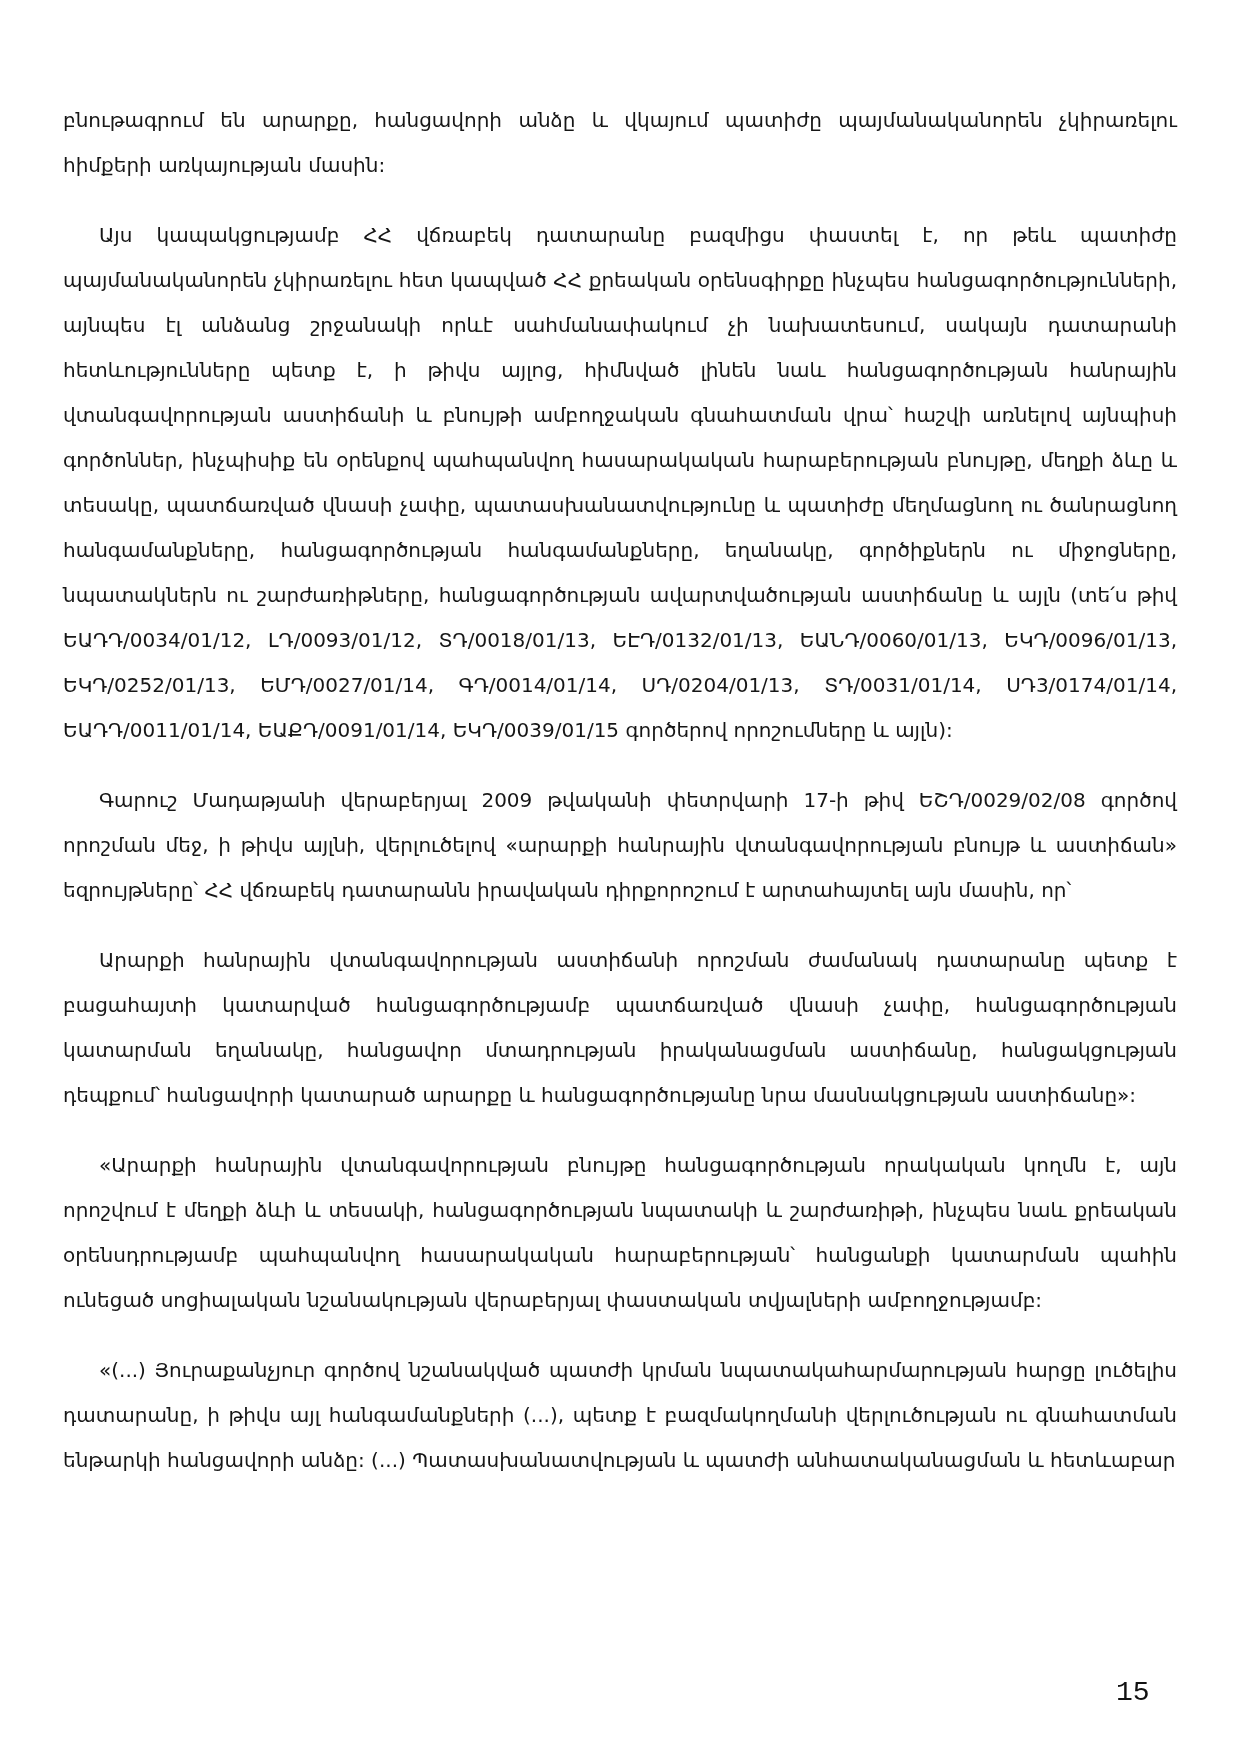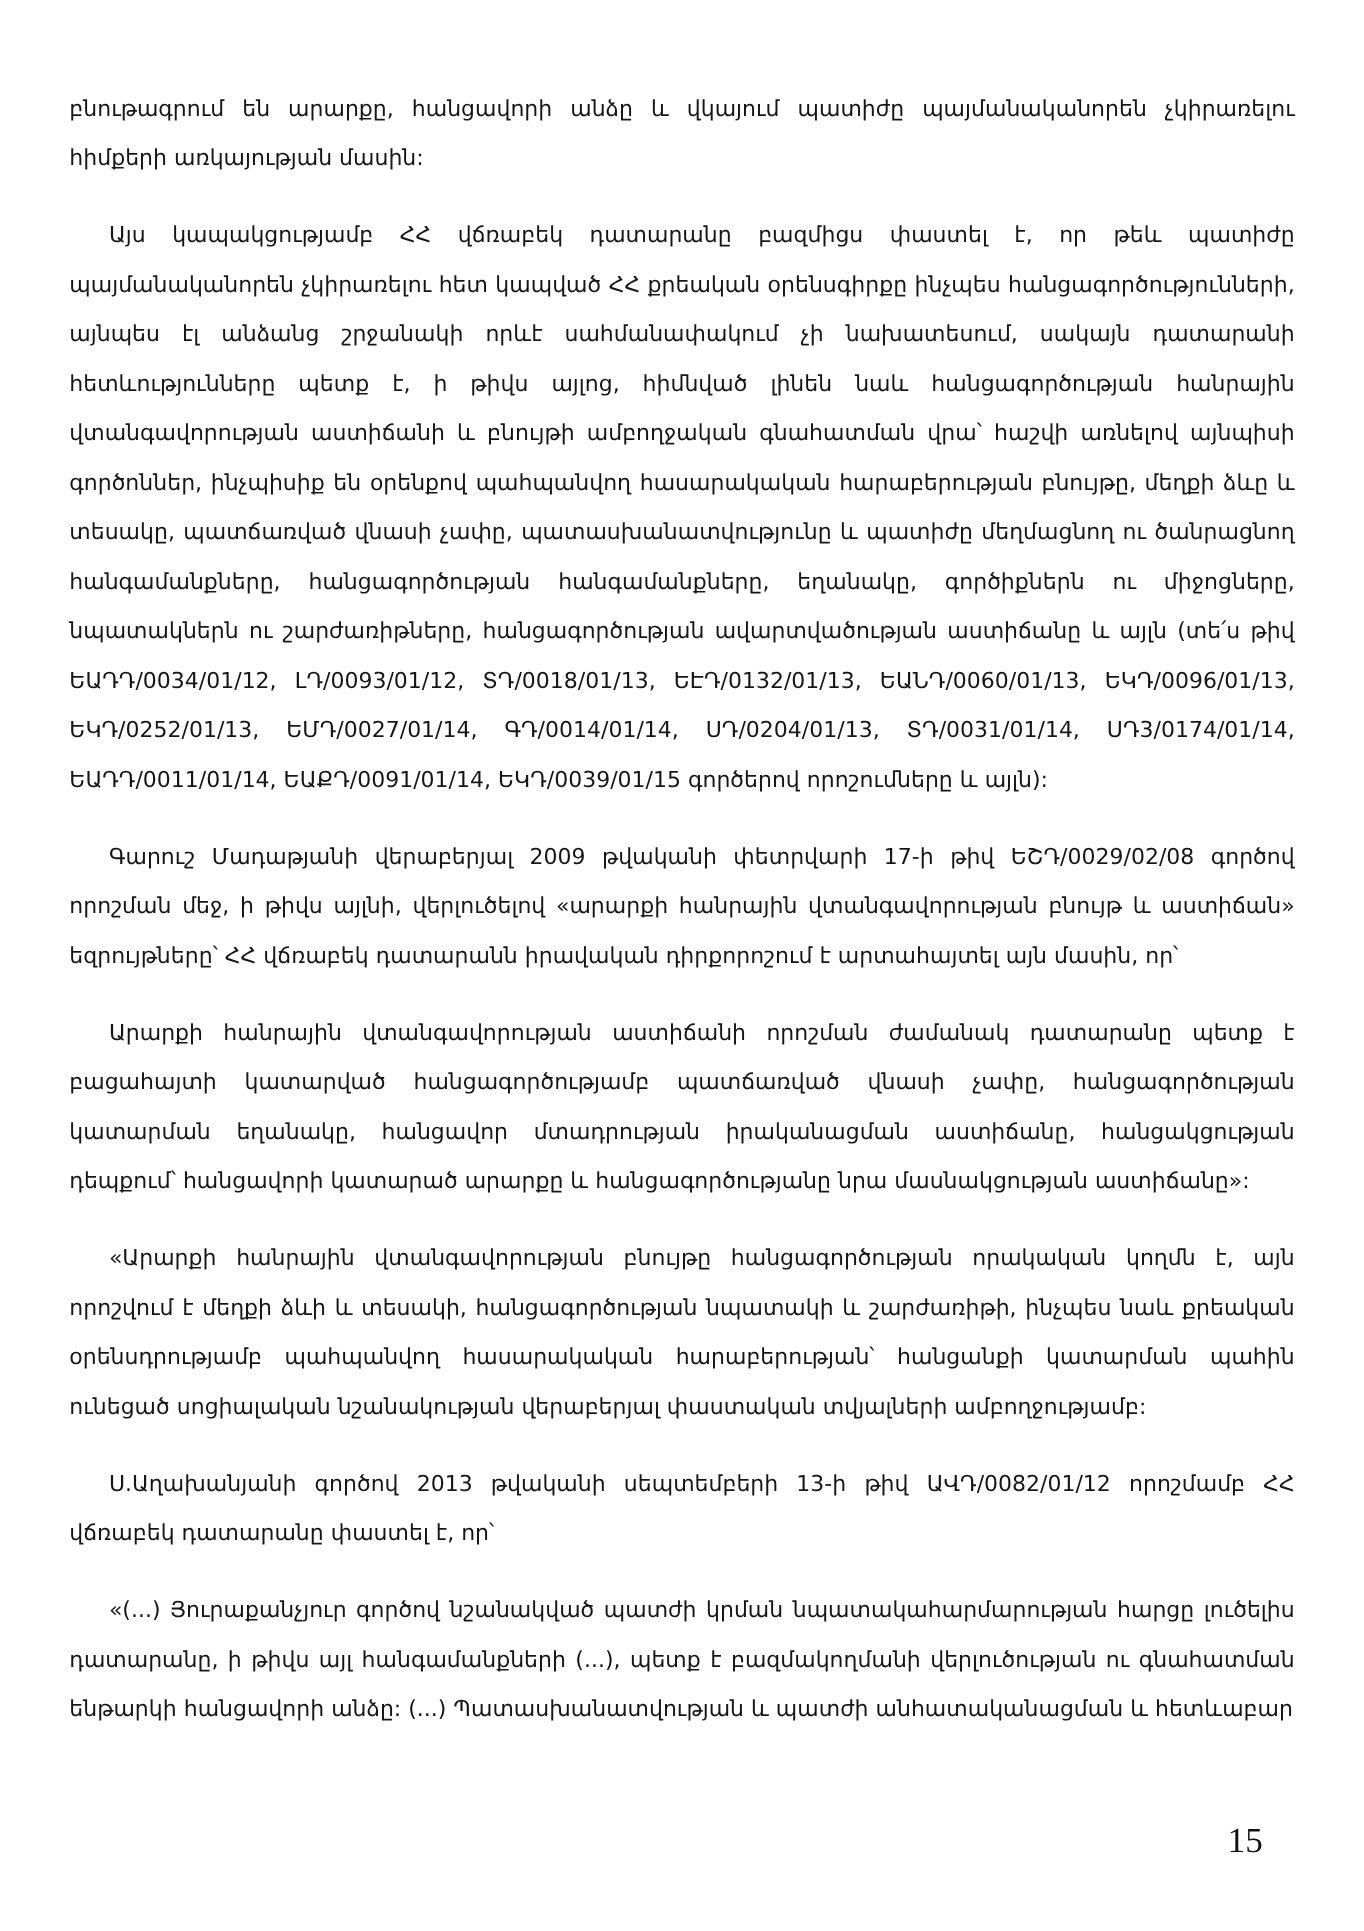--- a/index.html
+++ b/index.html
@@ -10,20 +10,21 @@
   body {
     width: 1240px;
     height: 1755px;
     position: relative;
     overflow: hidden;
   }
   .page {
     position: absolute;
     inset: 0;
     background: #ffffff;
+    margin-top: 22px;
   }
   .content {
     position: absolute;
     left: 63px;
     top: 76px;
     width: 1114px;
     font-family: "DejaVu Sans", sans-serif;
     font-size: 20px;
     line-height: 45px;
     color: #161616;
@@ -36,35 +37,34 @@
   .content p + p {
     margin-top: 25px;
   }
   .content p.indent {
     text-indent: 36px;
   }
   .page-number {
     position: absolute;
     left: 1116px;
     top: 1655px;
-    font-family: Liberation Serif, serif;
-    font-size: 32px;
+    font-family: Liberation Mono, monospace;
+    font-size: 28px;
     color: #111111;
   }
 </style>
 </head>
 <body>
 
 <div class="page">
 
   <div class="content">
     <p>բնութագրում են արարքը, հանցավորի անձը և վկայում պատիժը պայմանականորեն չկիրառելու հիմքերի առկայության մասին:</p>
     <p class="indent">Այս կապակցությամբ ՀՀ վճռաբեկ դատարանը բազմիցս փաստել է, որ թեև պատիժը պայմանականորեն չկիրառելու հետ կապված ՀՀ քրեական օրենսգիրքը ինչպես հանցագործությունների, այնպես էլ անձանց շրջանակի որևէ սահմանափակում չի նախատեսում, սակայն դատարանի հետևությունները պետք է, ի թիվս այլոց, հիմնված լինեն նաև հանցագործության հանրային վտանգավորության աստիճանի և բնույթի ամբողջական գնահատման վրա՝ հաշվի առնելով այնպիսի գործոններ, ինչպիսիք են օրենքով պահպանվող հասարակական հարաբերության բնույթը, մեղքի ձևը և տեսակը, պատճառված վնասի չափը, պատասխանատվությունը և պատիժը մեղմացնող ու ծանրացնող հանգամանքները, հանցագործության հանգամանքները, եղանակը, գործիքներն ու միջոցները, նպատակներն ու շարժառիթները, հանցագործության ավարտվածության աստիճանը և այլն (տե՛ս թիվ ԵԱԴԴ/0034/01/12, ԼԴ/0093/01/12, ՏԴ/0018/01/13, ԵԷԴ/0132/01/13, ԵԱՆԴ/0060/01/13, ԵԿԴ/0096/01/13, ԵԿԴ/0252/01/13, ԵՄԴ/0027/01/14, ԳԴ/0014/01/14, ՍԴ/0204/01/13, ՏԴ/0031/01/14, ՍԴ3/0174/01/14, ԵԱԴԴ/0011/01/14, ԵԱՔԴ/0091/01/14, ԵԿԴ/0039/01/15 գործերով որոշումները և այլն):</p>
     <p class="indent">Գարուշ Մադաթյանի վերաբերյալ 2009 թվականի փետրվարի 17-ի թիվ ԵՇԴ/0029/02/08 գործով որոշման մեջ, ի թիվս այլնի, վերլուծելով «արարքի հանրային վտանգավորության բնույթ և աստիճան» եզրույթները՝ ՀՀ վճռաբեկ դատարանն իրավական դիրքորոշում է արտահայտել այն մասին, որ՝</p>
     <p class="indent">Արարքի հանրային վտանգավորության աստիճանի որոշման ժամանակ դատարանը պետք է բացահայտի կատարված հանցագործությամբ պատճառված վնասի չափը, հանցագործության կատարման եղանակը, հանցավոր մտադրության իրականացման աստիճանը, հանցակցության դեպքում՝ հանցավորի կատարած արարքը և հանցագործությանը նրա մասնակցության աստիճանը»:</p>
     <p class="indent">«Արարքի հանրային վտանգավորության բնույթը հանցագործության որակական կողմն է, այն որոշվում է մեղքի ձևի և տեսակի, հանցագործության նպատակի և շարժառիթի, ինչպես նաև քրեական օրենսդրությամբ պահպանվող հասարակական հարաբերության՝ հանցանքի կատարման պահին ունեցած սոցիալական նշանակության վերաբերյալ փաստական տվյալների ամբողջությամբ:</p>
-    <p class="indent">Ս.Աղախանյանի գործով 2013 թվականի սեպտեմբերի 13-ի թիվ ԱՎԴ/0082/01/12 որոշմամբ ՀՀ վճռաբեկ դատարանը փաստել է, որ՝</p>
     <p class="indent">«(...) Յուրաքանչյուր գործով նշանակված պատժի կրման նպատակահարմարության հարցը լուծելիս դատարանը, ի թիվս այլ հանգամանքների (...), պետք է բազմակողմանի վերլուծության ու գնահատման ենթարկի հանցավորի անձը: (...) Պատասխանատվության և պատժի անհատականացման և հետևաբար</p>
   </div>
 
   <div class="page-number">15</div>
 
 </div>
 
 </body></html>

